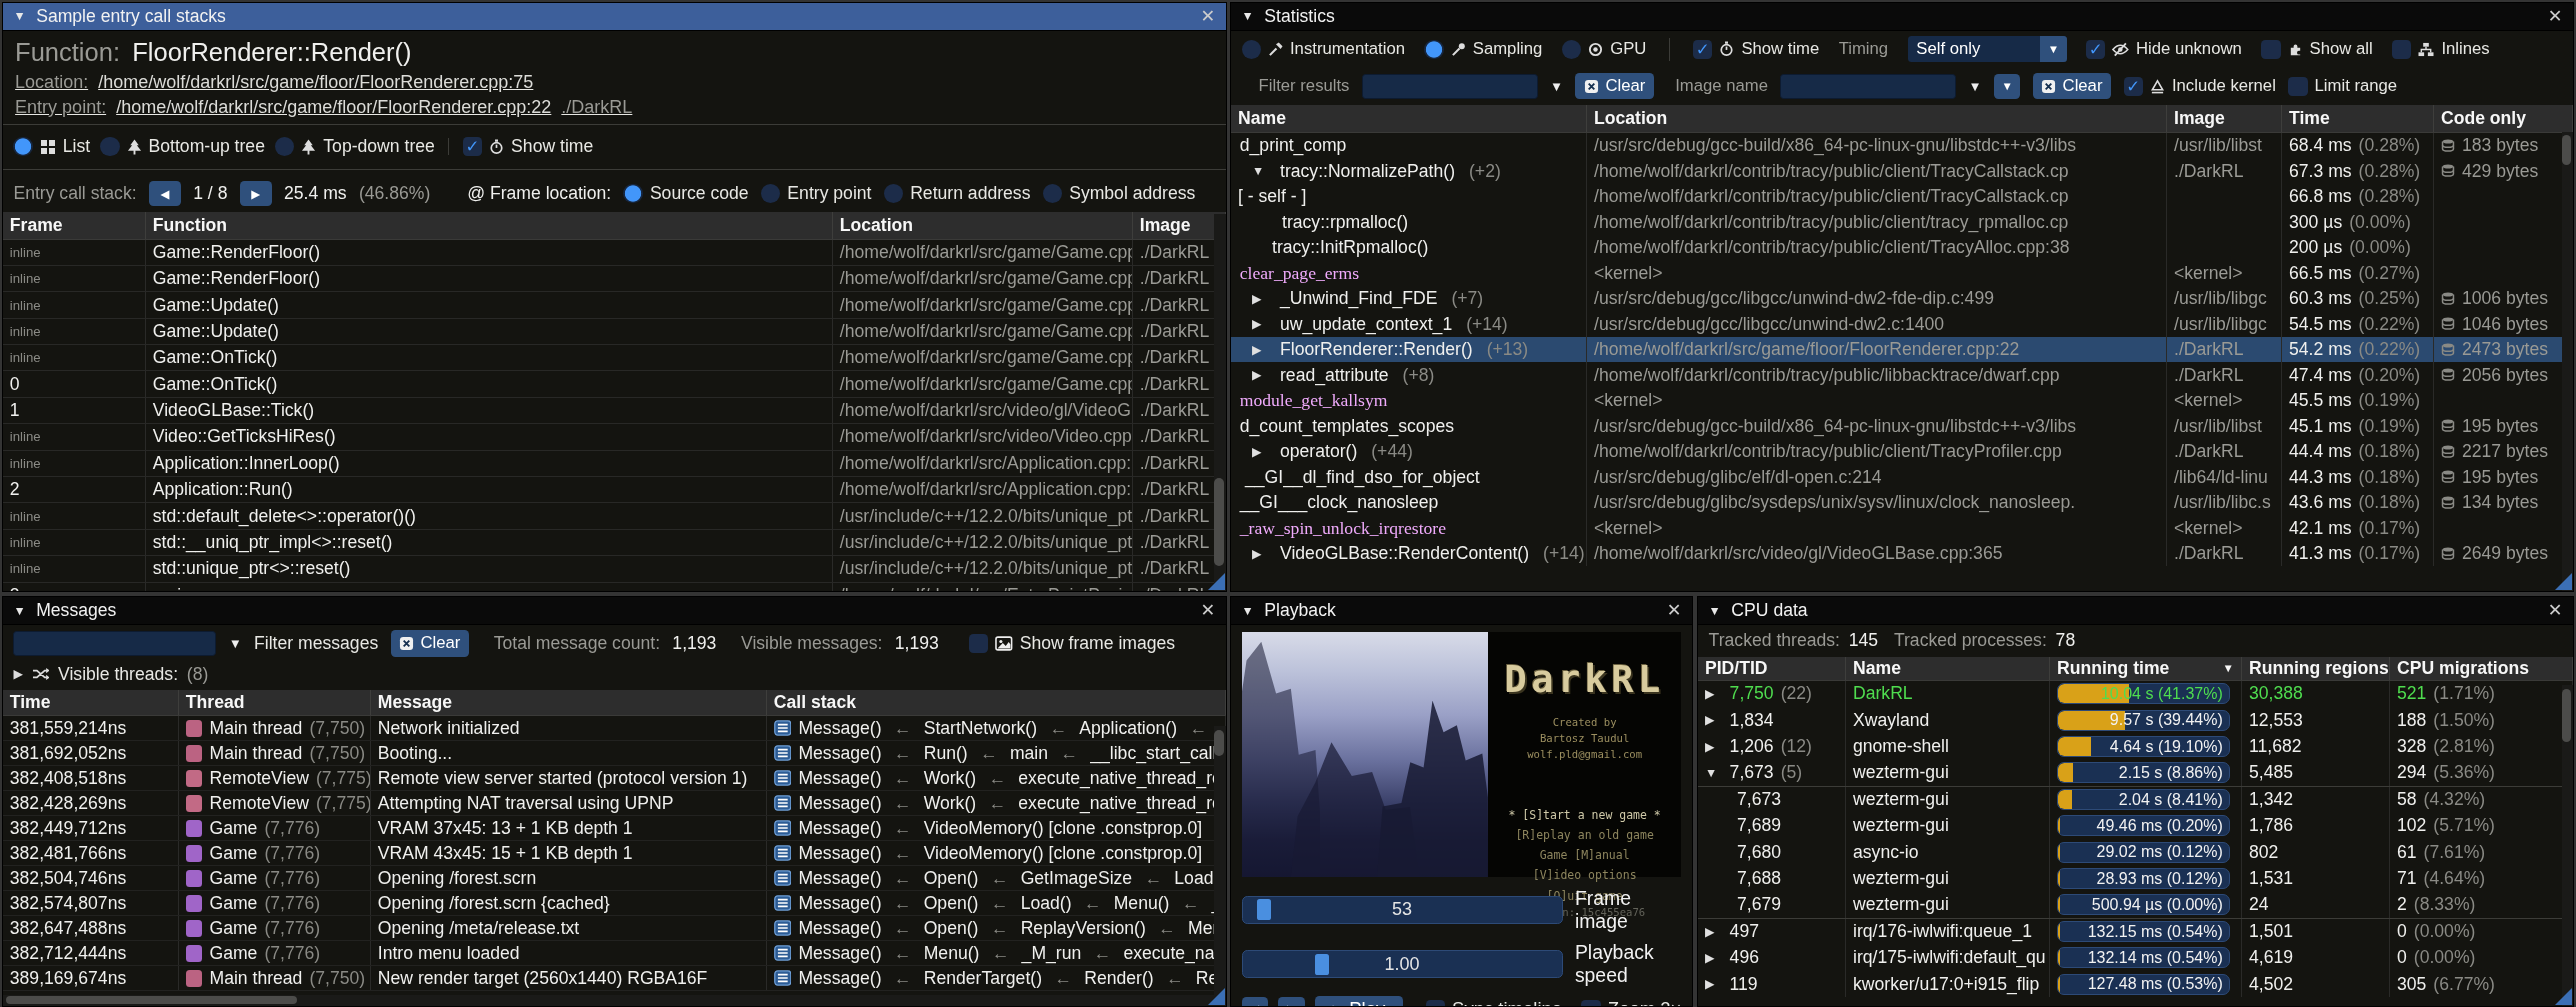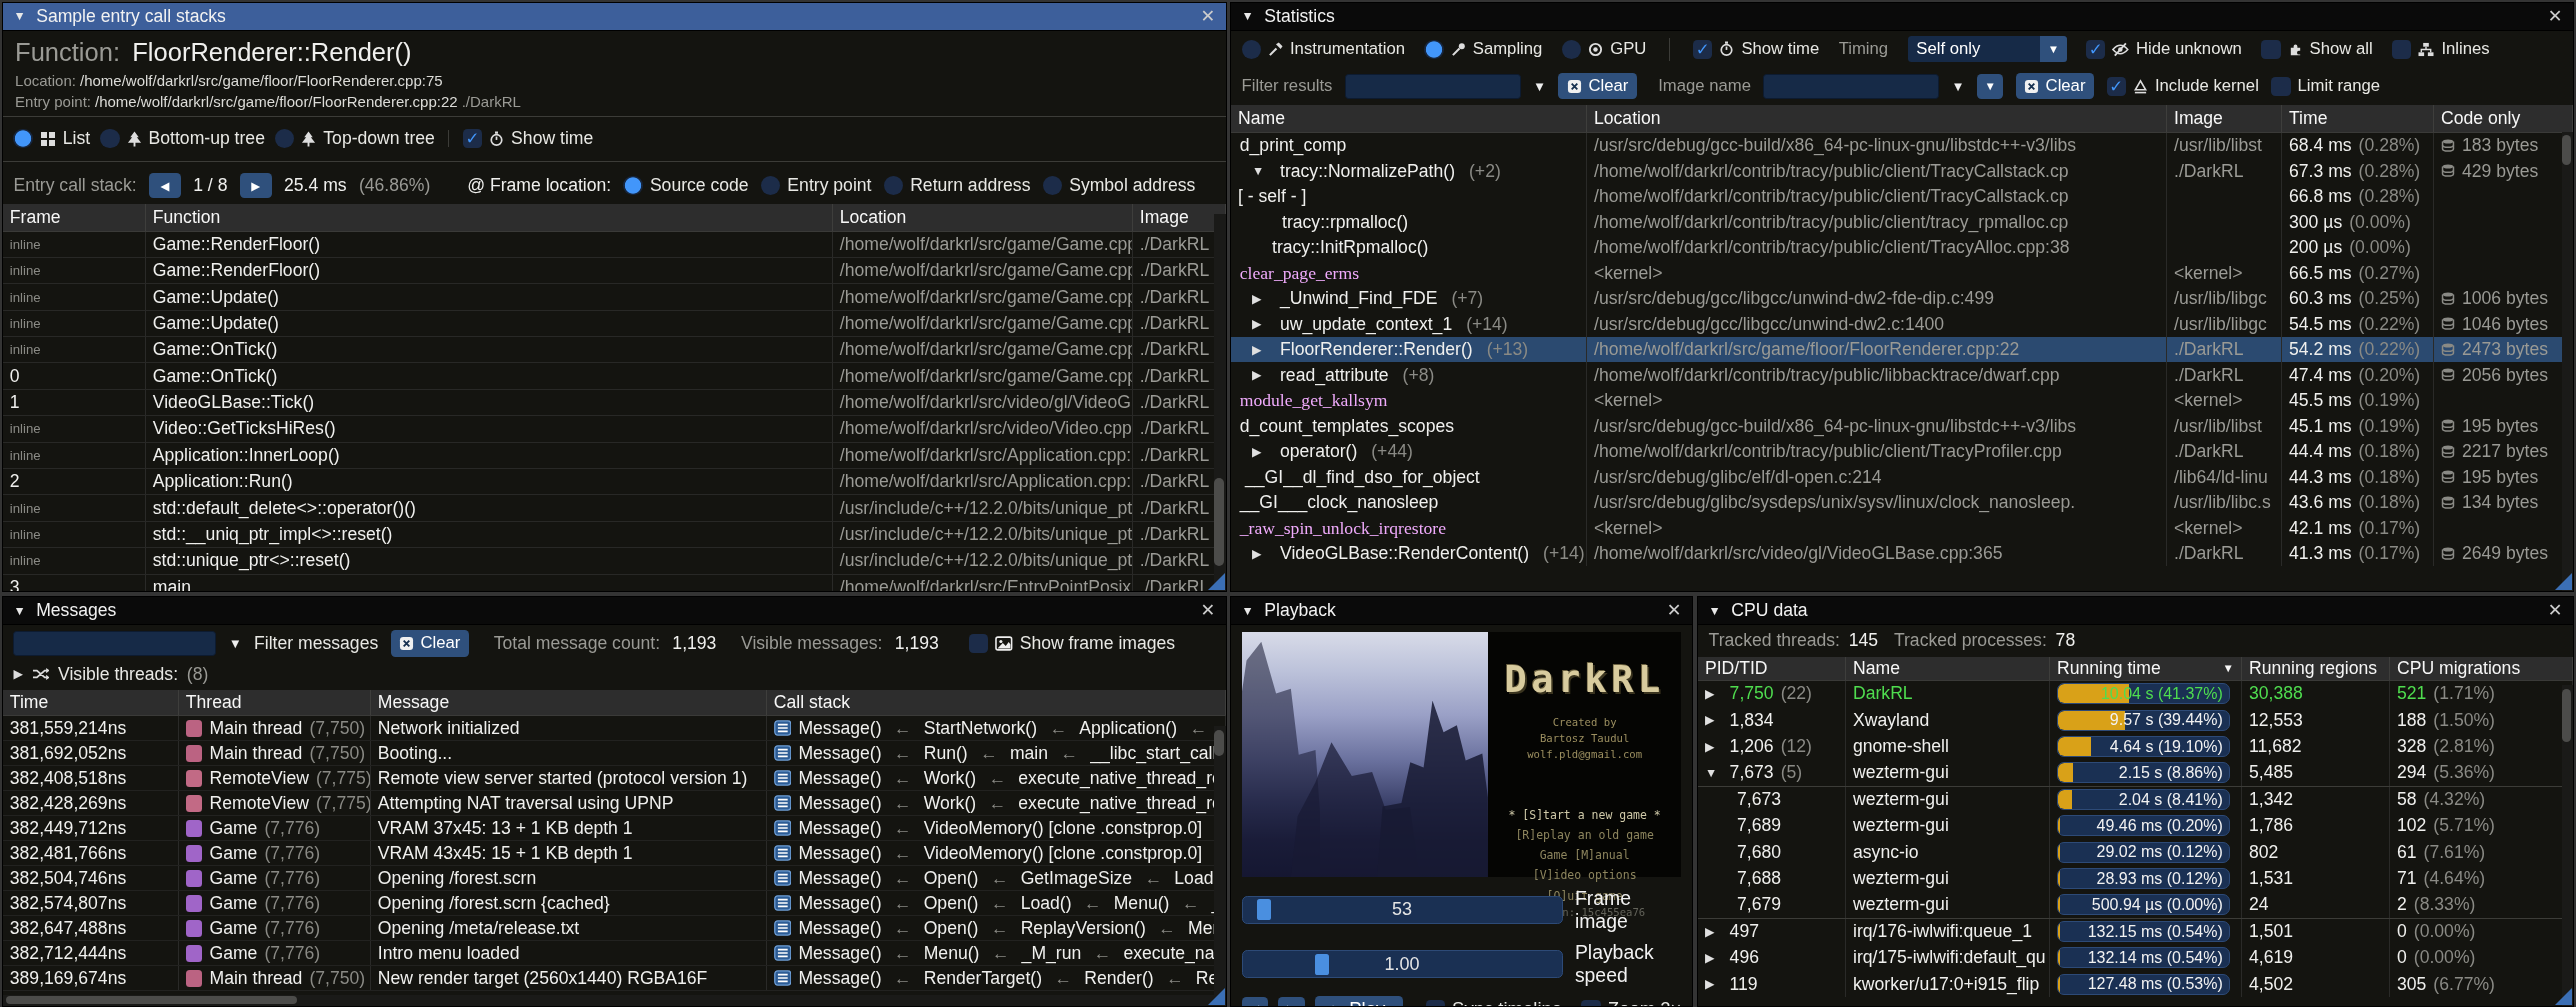--- a/index.html
+++ b/index.html
@@ -22,21 +22,21 @@
   .cb.on { color:#4296fa; }
   .cb.on::after { content:""; }
   .btn { background:#2f507c; border-radius:4.4px; padding:1.8px 8.8px; display:inline-flex; align-items:center; gap:6.2px; color:#fff; font-size:16.7px; height:26.4px; }
   .navbtn { background:#2f507c; border-radius:4.4px; width:32px; height:25px; display:inline-flex; align-items:center; justify-content:center; font-size:11.5px; color:#fff; }
   .inp { background:#162a47; border:0.9px solid #0d1b30; border-radius:3.5px; height:25.5px; width:176px; color:#fff; font-size:16px; padding:0 7px; outline:none; }
   .drop { background:#162a47; border-radius:3.5px; height:26.4px; width:159px; display:inline-flex; align-items:center; font-size:16.7px; color:#fff; padding-left:8.8px; position:relative; }
   .drop .da { position:absolute; right:0; top:0; width:26.4px; height:26.4px; background:#2f507c; border-radius:0 3.5px 3.5px 0; display:flex; align-items:center; justify-content:center; font-size:11.5px; }
   .ctl { display:flex; align-items:center; gap:7px; white-space:nowrap; }
   .icon { display:inline-flex; align-items:center; }
   
-  .thead { display:grid; background:#2d2d2d; border-bottom:0.9px solid #3a3a38; font-size:17.6px; color:#f7f7f7; flex:none; align-items:center; }
+  .thead { display:grid; background:#2d2d2d; border-bottom:0.9px solid #3a3a38; font-size:17.6px; color:#f7f7f7; flex:none; align-items:center;font-weight:bold; }
   .thead > div { padding:3.5px 7px; border-right:0.9px solid #3e3e3c; height:100%; display:flex; align-items:center; gap:7px; overflow:hidden; white-space:nowrap; }
   .rows { overflow:hidden; position:relative; flex:1; }
   .trow { display:grid; font-size:17.6px; align-items:center; }
   .trow > div { padding:0 7px; border-right:0.9px solid #2a2a28; height:100%; display:flex; align-items:center; overflow:hidden; white-space:nowrap; gap:7px; }
   .g-sample { grid-template-columns:143px 687px 300px 1fr; }
   .g-stats  { grid-template-columns:356px 580px 115px 152px 1fr; }
   .g-msgs   { grid-template-columns:176px 192px 396px 1fr; }
   .g-cpu    { grid-template-columns:148px 204px 192px 148px 1fr; }
   .r-sample { height:26.4px; border-bottom:0.9px solid #282826; }
   .r-stats  { height:25.5px; }
@@ -75,21 +75,21 @@
   .menu .m0 { color:#cfc9a8; }
   .ver { margin-top:auto; margin-bottom:12.3px; font-size:10.6px; color:#63635a; }
   .slider { width:321px; height:28px; background:#1a3053; border:0.9px solid #2d4a77; border-radius:5.3px; position:relative; flex:none; }
   .slider .handle { position:absolute; top:2.6px; width:14px; height:21px; background:#4a8fe0; border-radius:2.6px; }
   .slider .sval { position:absolute; inset:0; display:flex; align-items:center; justify-content:center; font-size:18px; color:#e5e5e5; }
   .srow { display:flex; align-items:center; gap:12.3px; padding:4.4px 10.6px; flex:none; }
   .slbl { font-size:19.4px; color:#f2f2f2; }
   
   .toolrow { display:flex; align-items:center; gap:16px; padding:5.3px 10.6px; font-size:16.7px; flex:none; white-space:nowrap; }
   .fn-row { padding:7px 12.3px 1.8px; font-size:25.5px; display:flex; gap:12.3px; flex:none; }
-  .meta-row { padding:3.5px 12.3px 0; font-size:15px; display:flex; gap:4px; flex:none; }
+  .meta-row { padding:3.5px 12.3px 0; font-size:18px; display:flex; gap:10px; flex:none;text-decoration:underline; }
   svg { display:block; }
 </style>
 </head>
 <body>
 
 <div class="panel" id="panel-sample" style="left:1.8px; top:1.8px; width:1225px; height:590px;">
   <div class="tbar focus">
     <span class="tri">▼</span>
     <span>Sample entry call stacks</span>
     <span class="closex">✕</span>
@@ -474,21 +474,21 @@
           <svg width="16" height="15" viewBox="0 0 16 16">
             <rect x="5" y="1" width="6" height="4" fill="#ddd"></rect>
             <rect x="0" y="11" width="6" height="4" fill="#ddd"></rect>
             <rect x="10" y="11" width="6" height="4" fill="#ddd"></rect>
             <path d="M8 5v3M3 11V8h10v3" stroke="#ddd" fill="none" stroke-width="1.5"></path>
           </svg>
         </span>
         <span>Inlines</span>
       </span>
   </div>
-  <div class="toolrow" style="gap:12.3px;">
+  <div class="toolrow" style="gap:12.3px;margin-left:17px;">
     <span class="gray">Filter results</span>
     <input class="inp" style="">
     <span style="color:#eee; font-size:13.2px;">▼</span>
     <span class="btn">
         <span class="icon">
           <svg width="15" height="15" viewBox="0 0 16 16">
             <rect x="1" y="1" width="14" height="14" rx="3.5" fill="#f0f0f0"></rect>
             <path d="M5 5l6 6M11 5l-6 6" stroke="#16304f" stroke-width="2"></path>
           </svg>
         </span>

